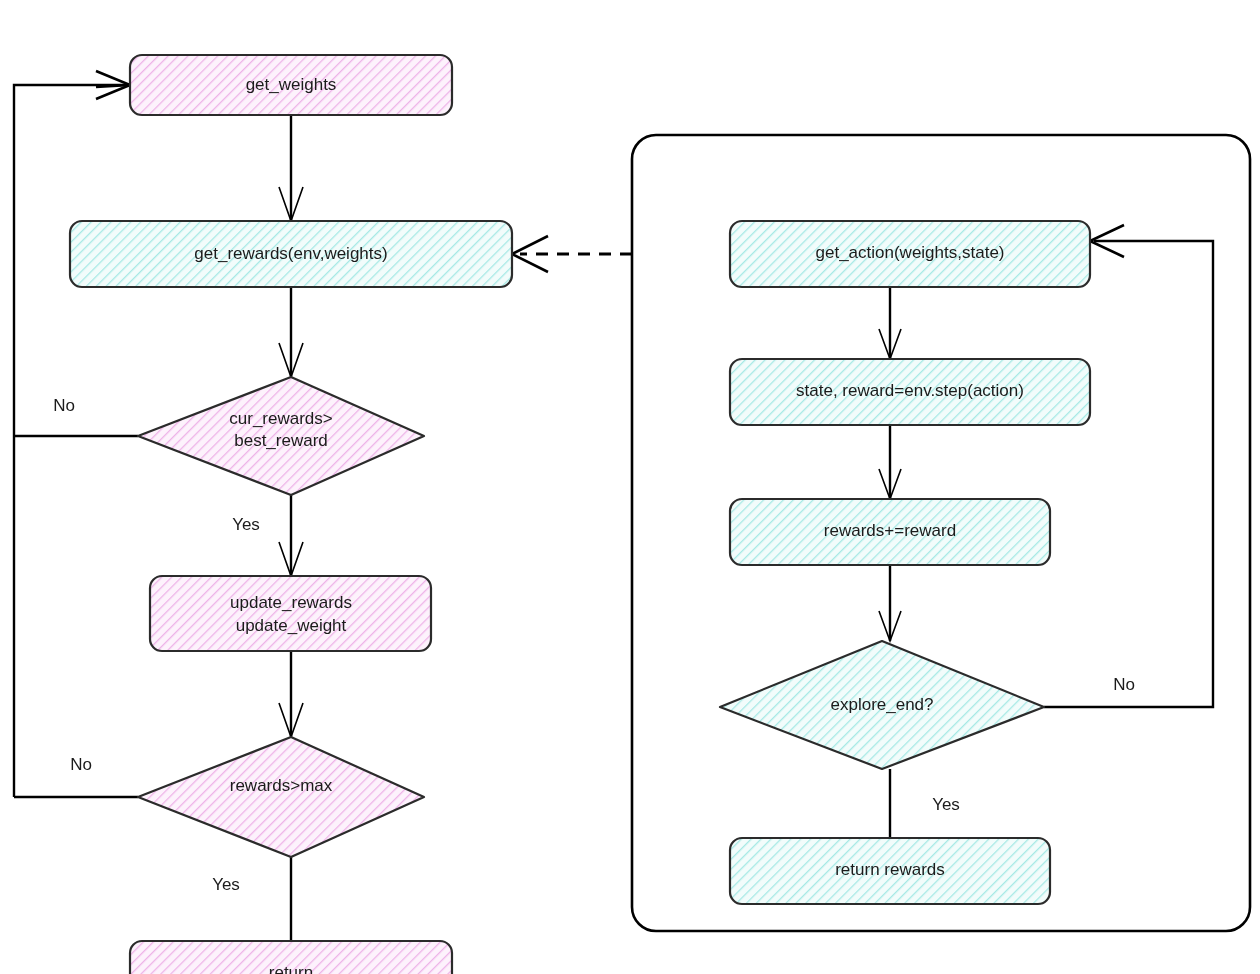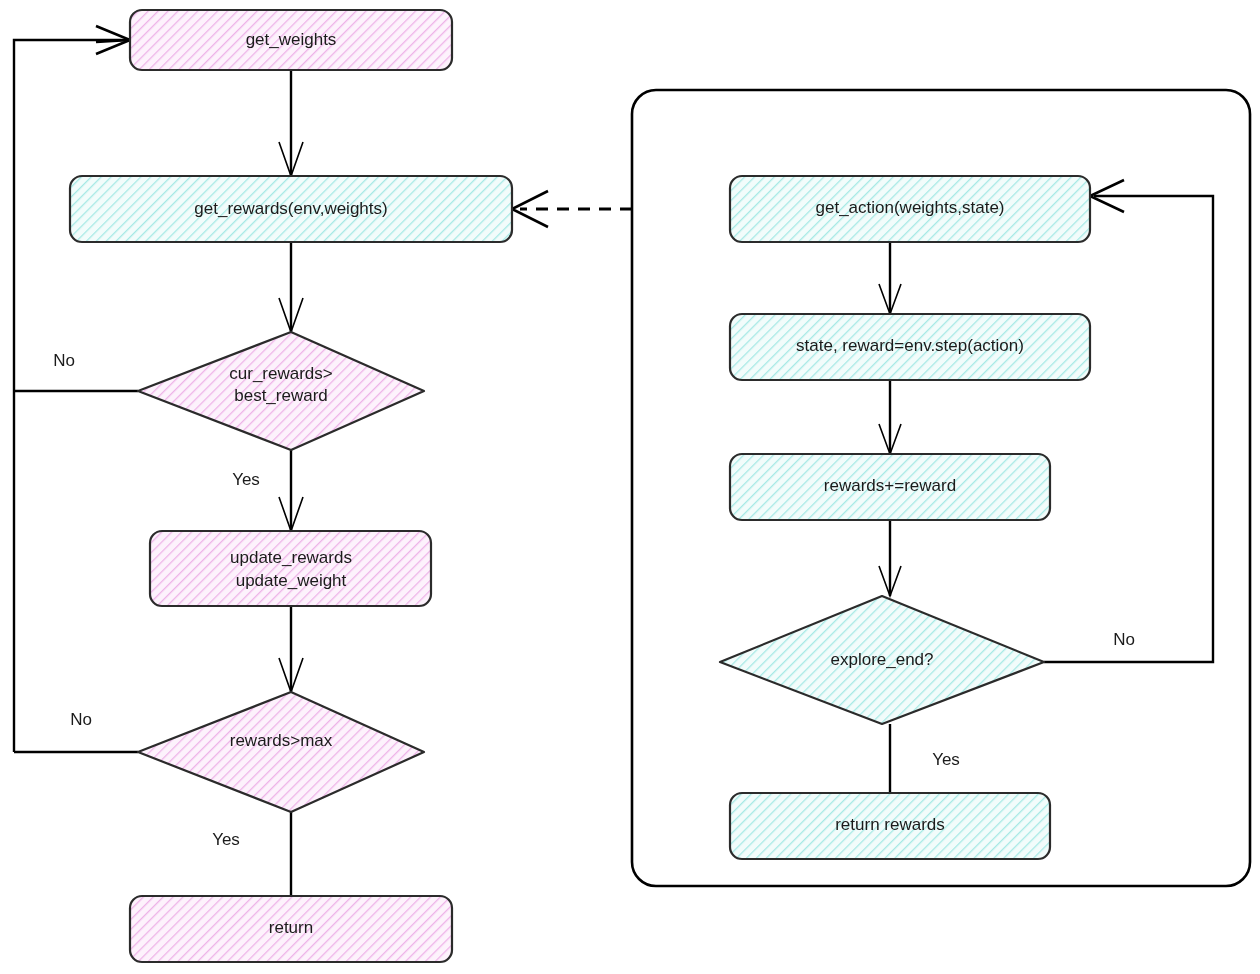--- a/index.html
+++ b/index.html
@@ -10,20 +10,21 @@
   body {
     width: 1260px;
     height: 974px;
     font-family: "Liberation Sans", sans-serif;
     overflow: hidden;
   }
   #flowchart-root {
     position: relative;
     width: 1260px;
     height: 724px;
+    margin-top: 45px;
   }
   svg#diagram {
     display: block;
     width: 1260px;
     height: 974px;
   }
   .node-label {
     font-family: "Liberation Sans", sans-serif;
     font-size: 17px;
     fill: #1b1b1b;

